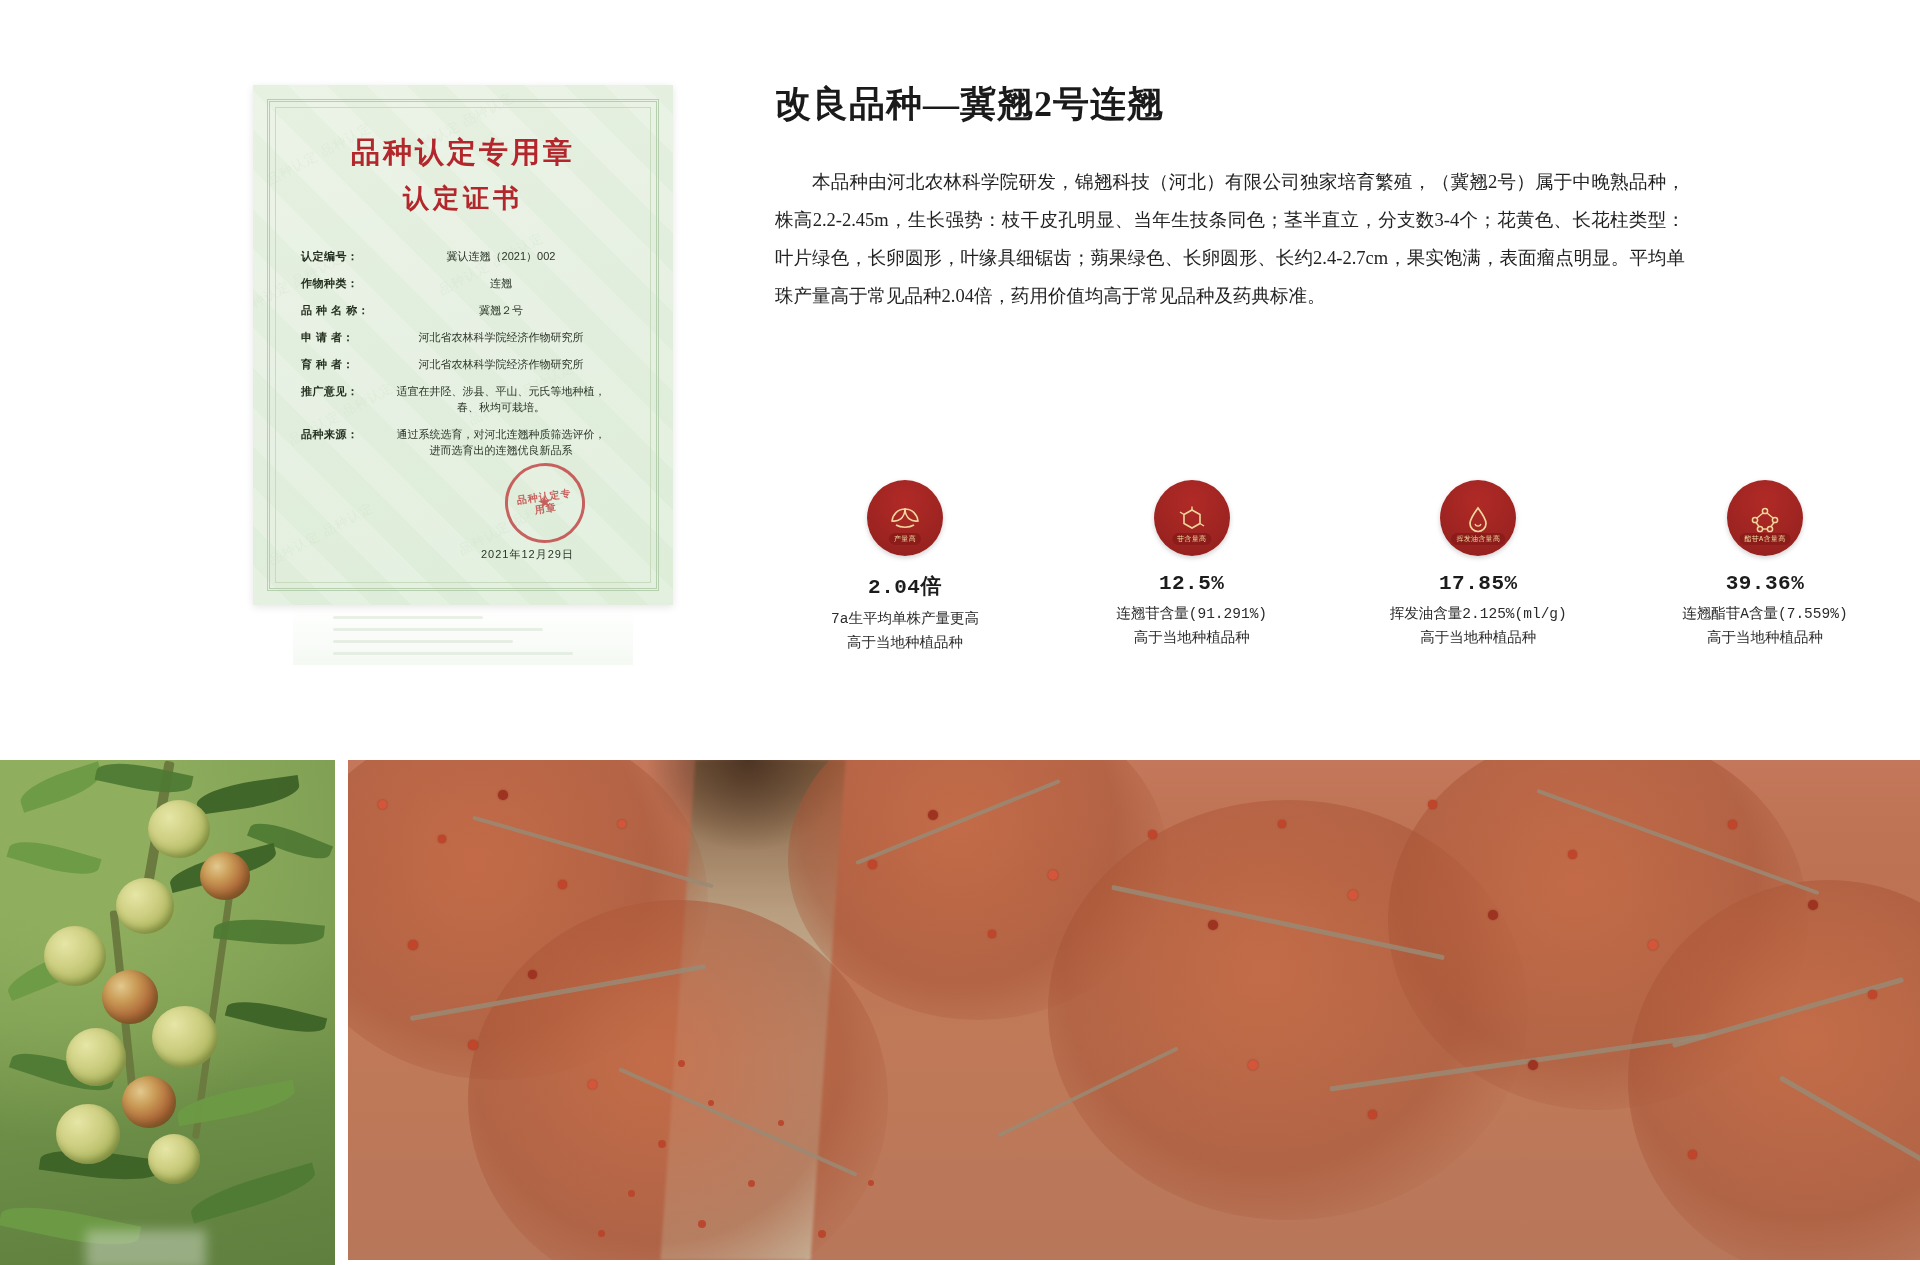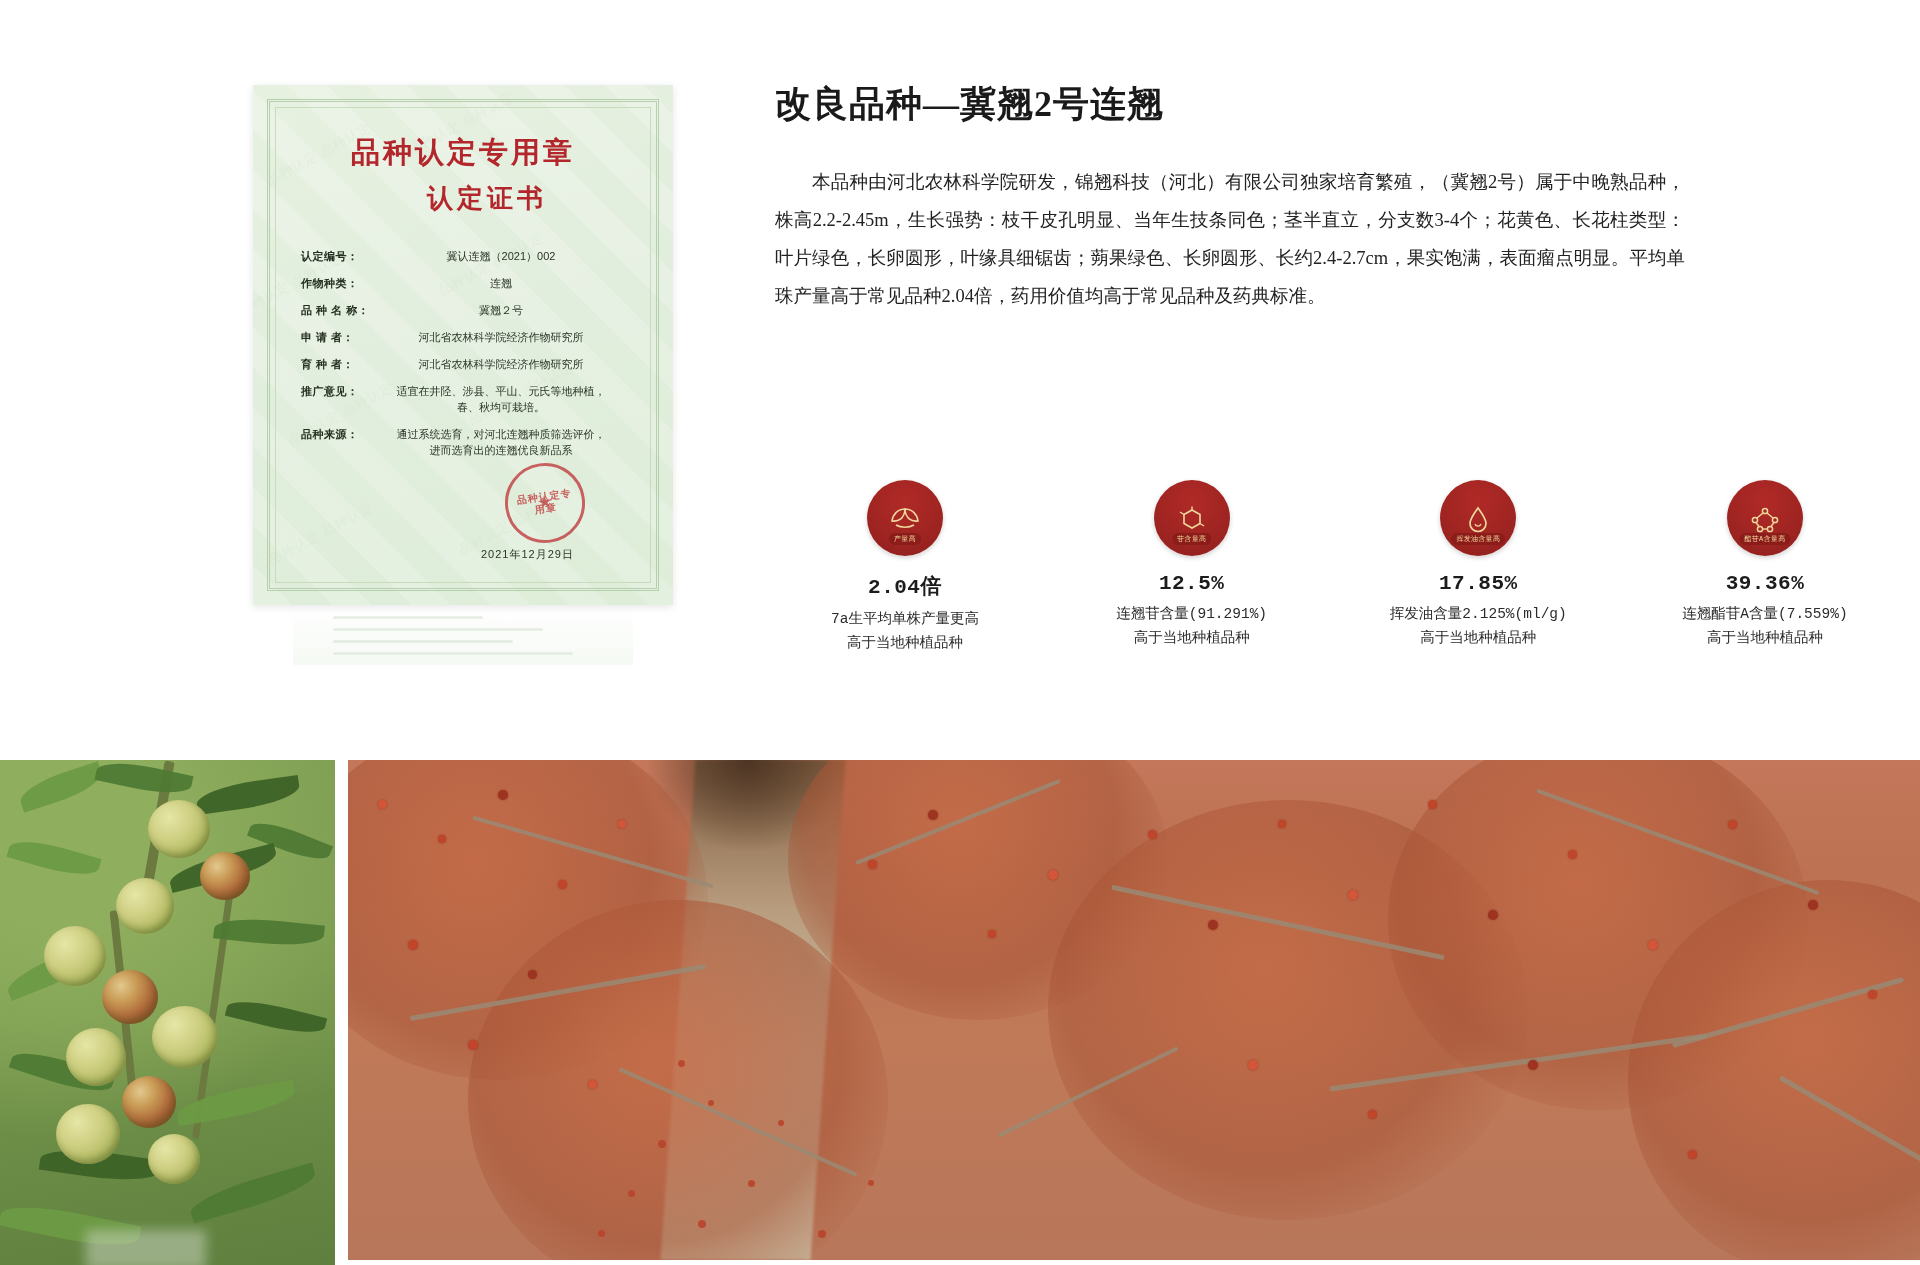--- a/index.html
+++ b/index.html
@@ -79,21 +79,20 @@
   .cert-title2 {
     position: absolute;
     top: 96px;
     width: 100%;
     text-align: center;
     font-size: 26px;
     font-weight: bold;
     color: #b3262b;
     letter-spacing: 4px;
     font-family: "Liberation Serif", "DejaVu Serif", serif;
-    padding-left: 24px;
   }
   .cert-fields {
     position: absolute;
     left: 48px;
     top: 164px;
     right: 44px;
   }
   .cert-row {
     display: flex;
     align-items: flex-start;

